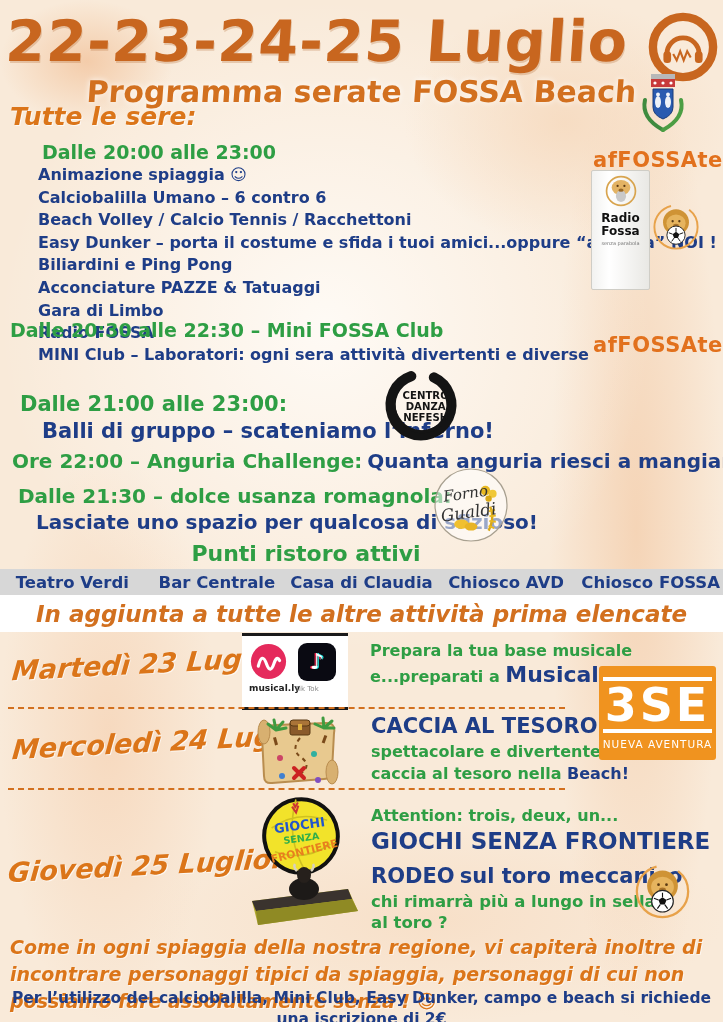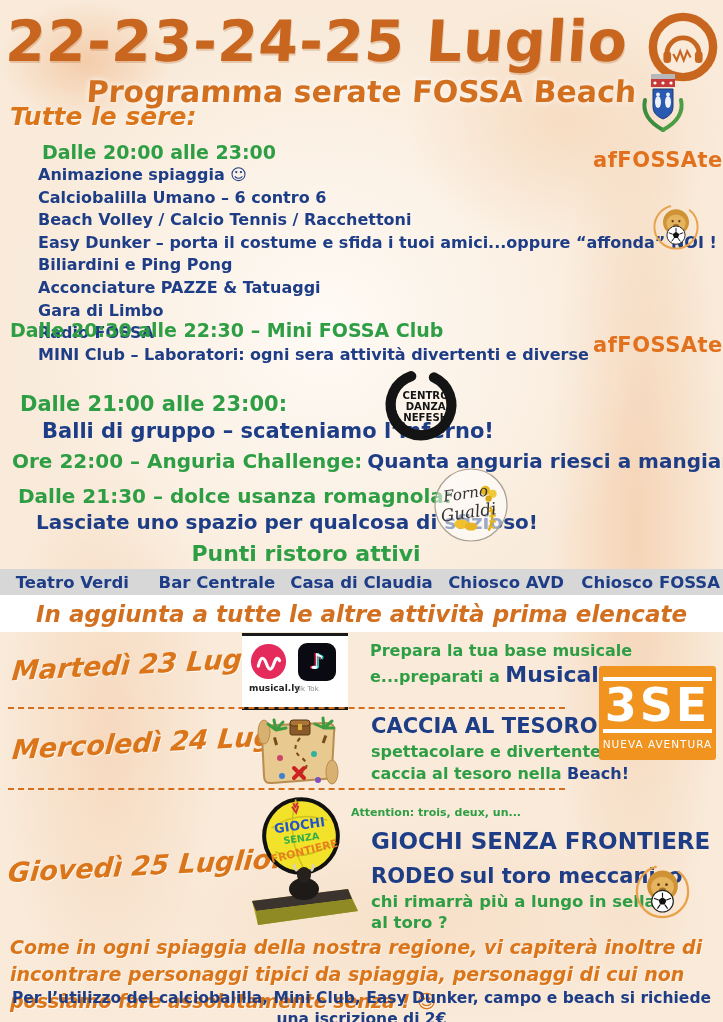--- a/index.html
+++ b/index.html
@@ -122,20 +122,33 @@
     <div>Beach Volley / Calcio Tennis / Racchettoni</div>
     <div>Easy Dunker – porta il costume e sfida i tuoi amici...oppure “affonda” NOI ! ☺</div>
     <div>Biliardini e Ping Pong</div>
     <div>Acconciature PAZZE &amp; Tatuaggi</div>
     <div>Gara di Limbo</div>
     <div>Radio FOSSA</div>
   </div>
 
   <div class="abs affossate" style="left:593px;top:148px;">afFOSSAte</div>
 
+  <div class="abs banner">
+    <svg width="34" height="34" viewBox="0 0 40 40" style="margin-top:3px;">
+      <circle cx="20" cy="20" r="17" fill="none" stroke="#d8a44e" stroke-width="2"></circle>
+      <ellipse cx="20" cy="16" rx="11" ry="9" fill="#e3b364"></ellipse>
+      <ellipse cx="20" cy="26" rx="6" ry="7" fill="#c9c9c9"></ellipse>
+      <circle cx="16" cy="14" r="1.3" fill="#5a3a14"></circle>
+        <circle cx="24" cy="14" r="1.3" fill="#5a3a14"></circle>
+      <ellipse cx="20" cy="19" rx="3" ry="2" fill="#9a6a28"></ellipse>
+    </svg>
+    <div class="rf1">Radio</div>
+    <div class="rf2">Fossa</div>
+    <div class="rfc">senza parabola</div>
+  </div>
 
   <svg class="abs" style="left:652px;top:203px;" width="48" height="48" viewBox="0 0 100 100">
     <circle cx="50" cy="50" r="45" fill="none" stroke="#e8a24a" stroke-width="4" stroke-dasharray="200 40"></circle>
     <circle cx="50" cy="40" r="27" fill="#cf9335"></circle>
     <ellipse cx="50" cy="42" rx="20" ry="18" fill="#e6b45e"></ellipse>
     <circle cx="43" cy="38" r="2.4" fill="#5a3a14"></circle>
       <circle cx="57" cy="38" r="2.4" fill="#5a3a14"></circle>
     <ellipse cx="50" cy="47" rx="6" ry="4" fill="#a87228"></ellipse>
     <circle cx="50" cy="67" r="19" fill="#fff" stroke="#222" stroke-width="2"></circle>
     <polygon points="50,60 57,65 54,73 46,73 43,65" fill="#111"></polygon>
@@ -263,21 +276,21 @@
 
   <svg class="abs" style="left:242px;top:863px;" width="120" height="70" viewBox="0 0 120 70">
     <polygon points="10,38 106,26 116,48 16,62" fill="#b0a82c"></polygon>
     <polygon points="10,38 106,26 110,36 14,48" fill="#3a332e"></polygon>
     <polygon points="14,48 110,36 116,48 16,62" fill="#8f8a24"></polygon>
     <ellipse cx="62" cy="26" rx="15" ry="11" fill="#1d1a18"></ellipse>
     <ellipse cx="62" cy="12" rx="7" ry="8" fill="#26201c"></ellipse>
     <path d="M55,8 q-4,-4 -2,-7 M69,8 q4,-4 2,-7" stroke="#d8d0c0" stroke-width="2.5" fill="none"></path>
   </svg>
 
-  <div class="abs green b" style="left:351px;top:806px;font-size:11px;white-space:nowrap;">Attention: trois, deux, un...</div>
+  <div class="abs green b" style="left:371px;top:806px;font-size:16px;white-space:nowrap;">Attention: trois, deux, un...</div>
   <div class="abs navy b" style="left:371px;top:828px;font-size:23px;white-space:nowrap;">GIOCHI SENZA FRONTIERE</div>
   <div class="abs" style="left:371px;top:864px;white-space:nowrap;">
     <span class="navy b" style="font-size:21px;">RODEO</span>
     <span class="navy b" style="font-size:21px;"> sul toro meccanico</span>
   </div>
   <div class="abs green b" style="left:371px;top:892px;font-size:16.5px;white-space:nowrap;">chi rimarrà più a lungo in sella</div>
   <div class="abs green b" style="left:371px;top:913px;font-size:16.5px;white-space:nowrap;">al toro ?</div>
 
   <svg class="abs" style="left:634px;top:863px;" width="57" height="57" viewBox="0 0 100 100">
     <circle cx="50" cy="50" r="45" fill="none" stroke="#e8a24a" stroke-width="4" stroke-dasharray="200 40"></circle>

